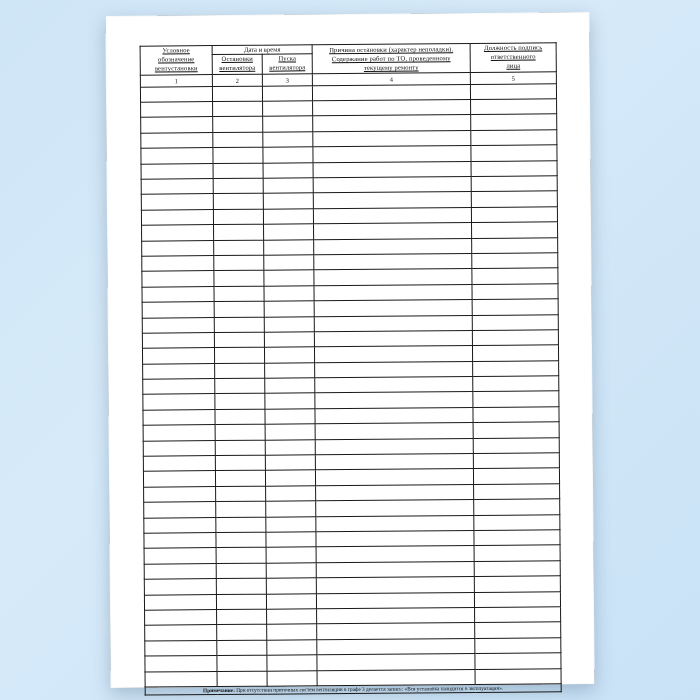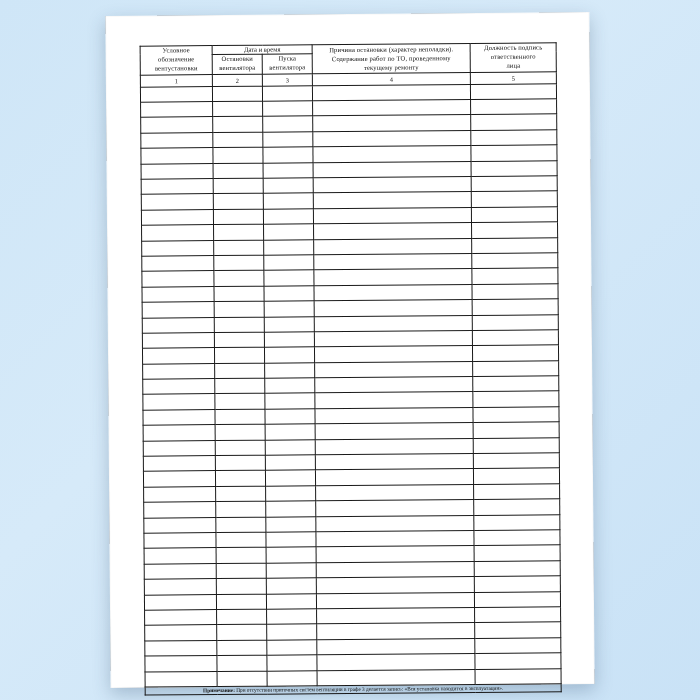--- a/index.html
+++ b/index.html
@@ -50,20 +50,21 @@
     vertical-align: middle;
     text-align: center;
     font-weight: normal;
     color: #111;
   }
   .head-cell {
     font-size: 6.6px;
     line-height: 1.35;
     padding: 3px 2px;
     letter-spacing: 0.02em;
+    text-decoration: underline;
   }
   .head-cell.wide {
     font-size: 6.6px;
     line-height: 1.4;
   }
   .group-head {
     font-size: 6.6px;
     padding: 2px 2px;
   }
   .num-row td {

